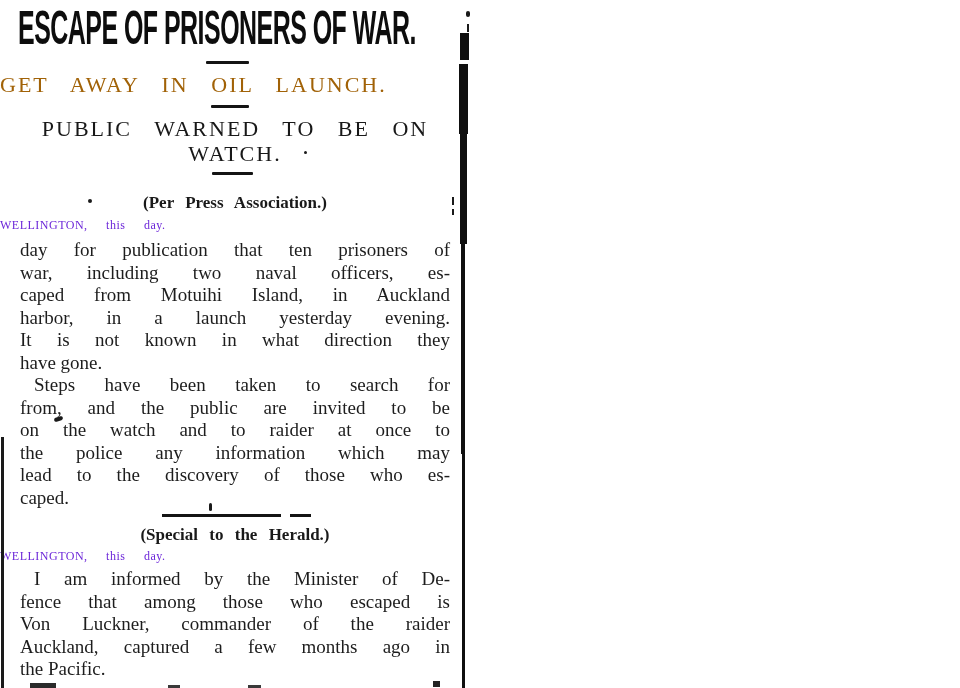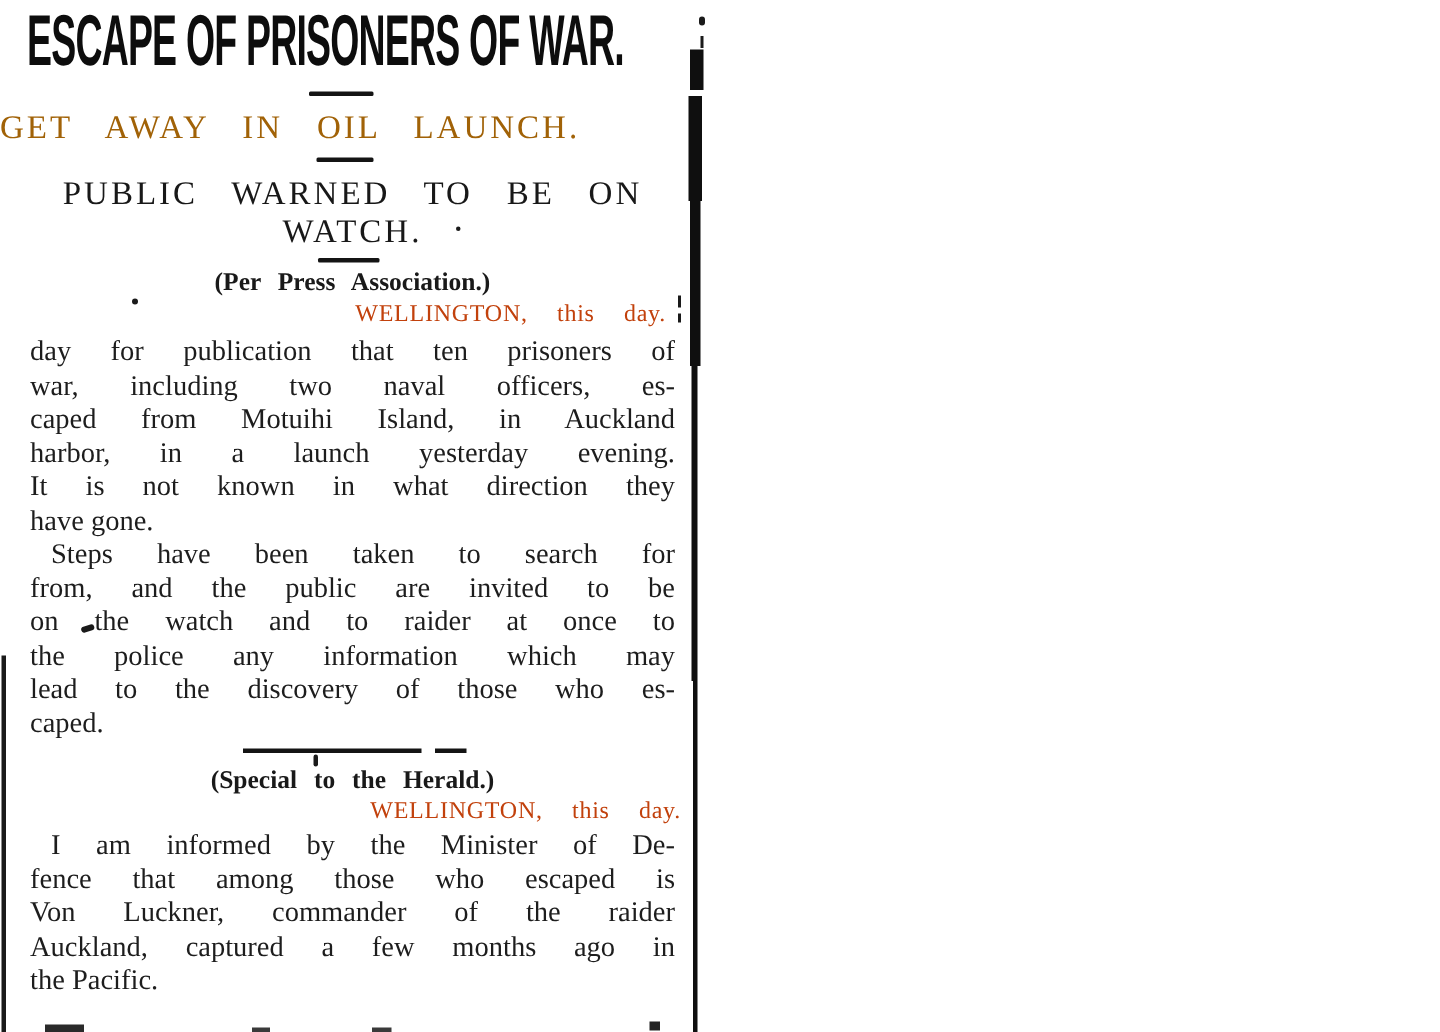--- a/index.html
+++ b/index.html
@@ -17,25 +17,25 @@
   .rule{background:#141414;height:3px;border-radius:1px;}
   .rule.r1{width:43px;margin:13px 0 0 206px;}
   .rule.r2{width:38px;margin:8px 0 0 211px;}
   .rule.r3{width:41px;margin:6px 0 0 212px;}
 
   .subhead1{margin-top:9px;text-align:left;font-size:22px;line-height:24px;
         letter-spacing:2px;word-spacing:15px;color:#a16207;}
   .subhead2{margin-top:8px;text-align:center;font-size:22px;line-height:25px;
         letter-spacing:2px;word-spacing:15px;color:#181818;}
 
-  .credit{margin-top:3px;text-align:center;font-weight:bold;font-size:17px;
+  .credit{margin-top:18px;text-align:center;font-weight:bold;font-size:17px;
         word-spacing:7px;line-height:19px;color:#191919;}
   .credit.c2{margin-top:8px;}
-  .dateline{margin:2px 26px 0 0;text-align:right;font-size:16px;line-height:22px;
-        word-spacing:15px;letter-spacing:.5px;color:#c2410c;}
+  .dateline{margin:2px 26px 0 0;font-size:12px;line-height:22px;
+        word-spacing:15px;letter-spacing:.5px;color:#6d28d9;}
   .dateline.d2{margin-right:16px;margin-top:1px;}
 
   .bodycol{margin:3px 0 0 20px;width:430px;font-size:19px;}
   .bodycol.p3{margin-top:1px;}
   .jline{line-height:22.5px;text-align:justify;text-align-last:justify;}
   .jline.end{text-align-last:left;}
   .jline.ind{text-indent:14px;}
 
   
   .bigrule{margin:4px 0 0 162px;display:flex;align-items:center;gap:9px;height:4px;}

